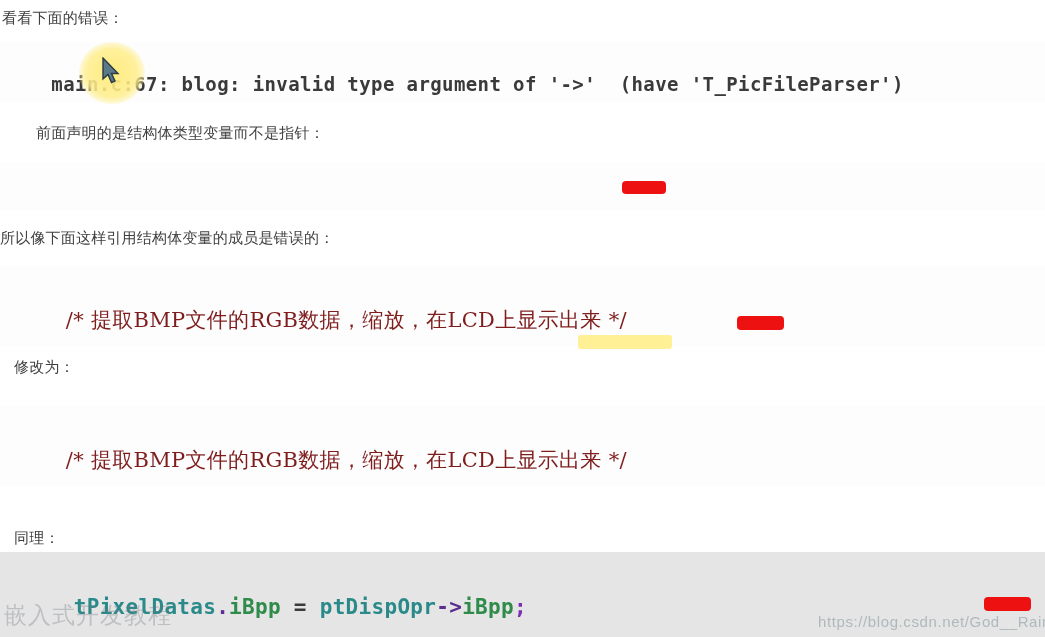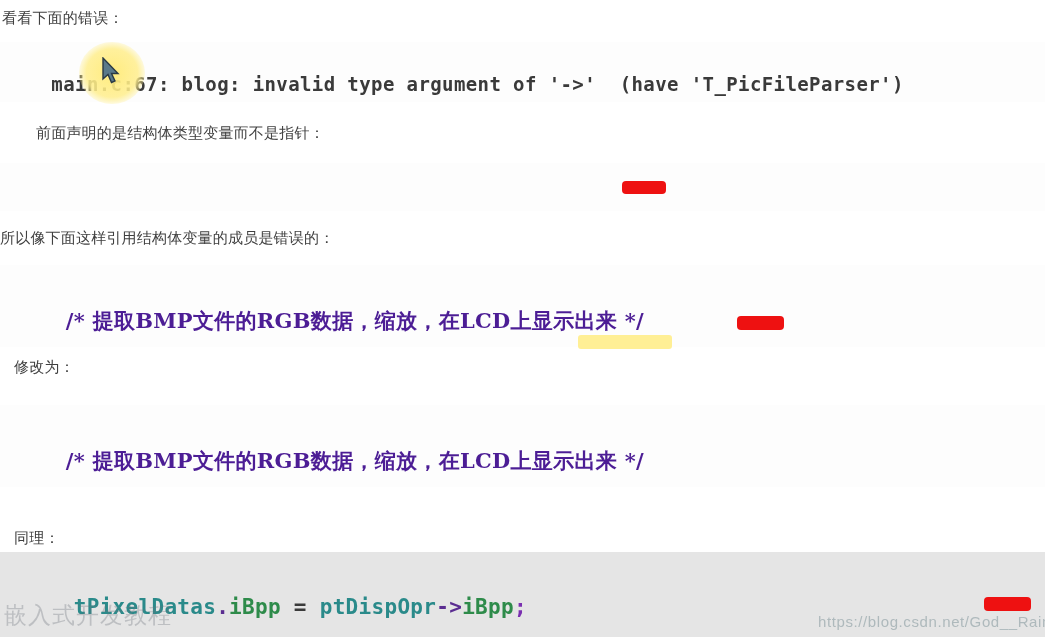--- a/index.html
+++ b/index.html
@@ -106,21 +106,21 @@
     font-weight: bold;
     letter-spacing: 0.3px;
     padding-left: 14px;
   }
   #same-block .codeline { padding-left: 22px; }
   .t-green2  { color: #2e8b4a; }
   .t-teal    { color: #2a8a8a; }
   .t-purple  { color: #7a2fb0; }
   .t-darkpur { color: #5b2d91; }
   .t-plain   { color: #3a3a3a; }
-  .t-comment { color: #4c1d95; font-family: "DejaVu Serif", serif; font-weight: bold; }
+  .t-comment { color: #7f1d1d; font-family: "DejaVu Serif", serif; font-weight: normal; }
 
   
   .t-err     { color: #3a3a3a; }
   .red-marker {
     position: absolute;
     background: #ee1111;
     border-radius: 4px;
   }
   .highlight-blob {
     position: absolute;

